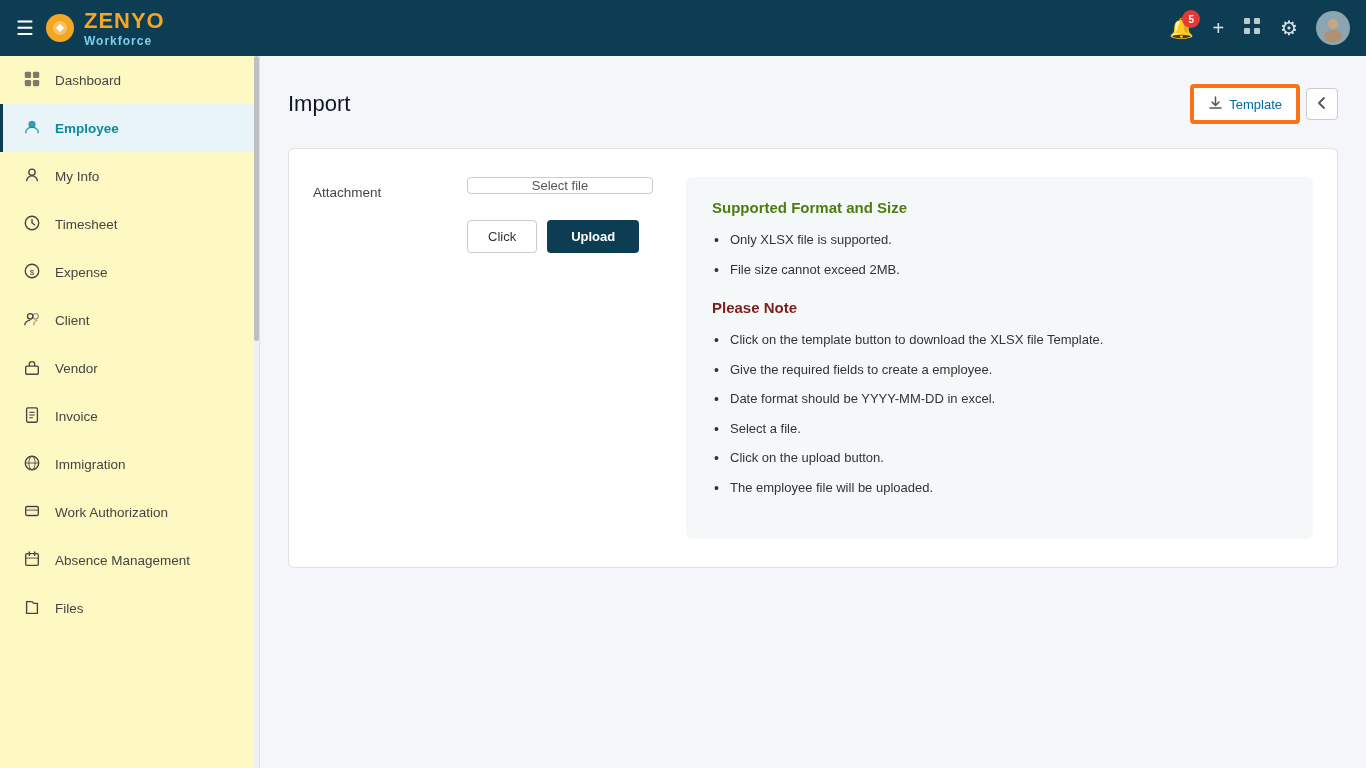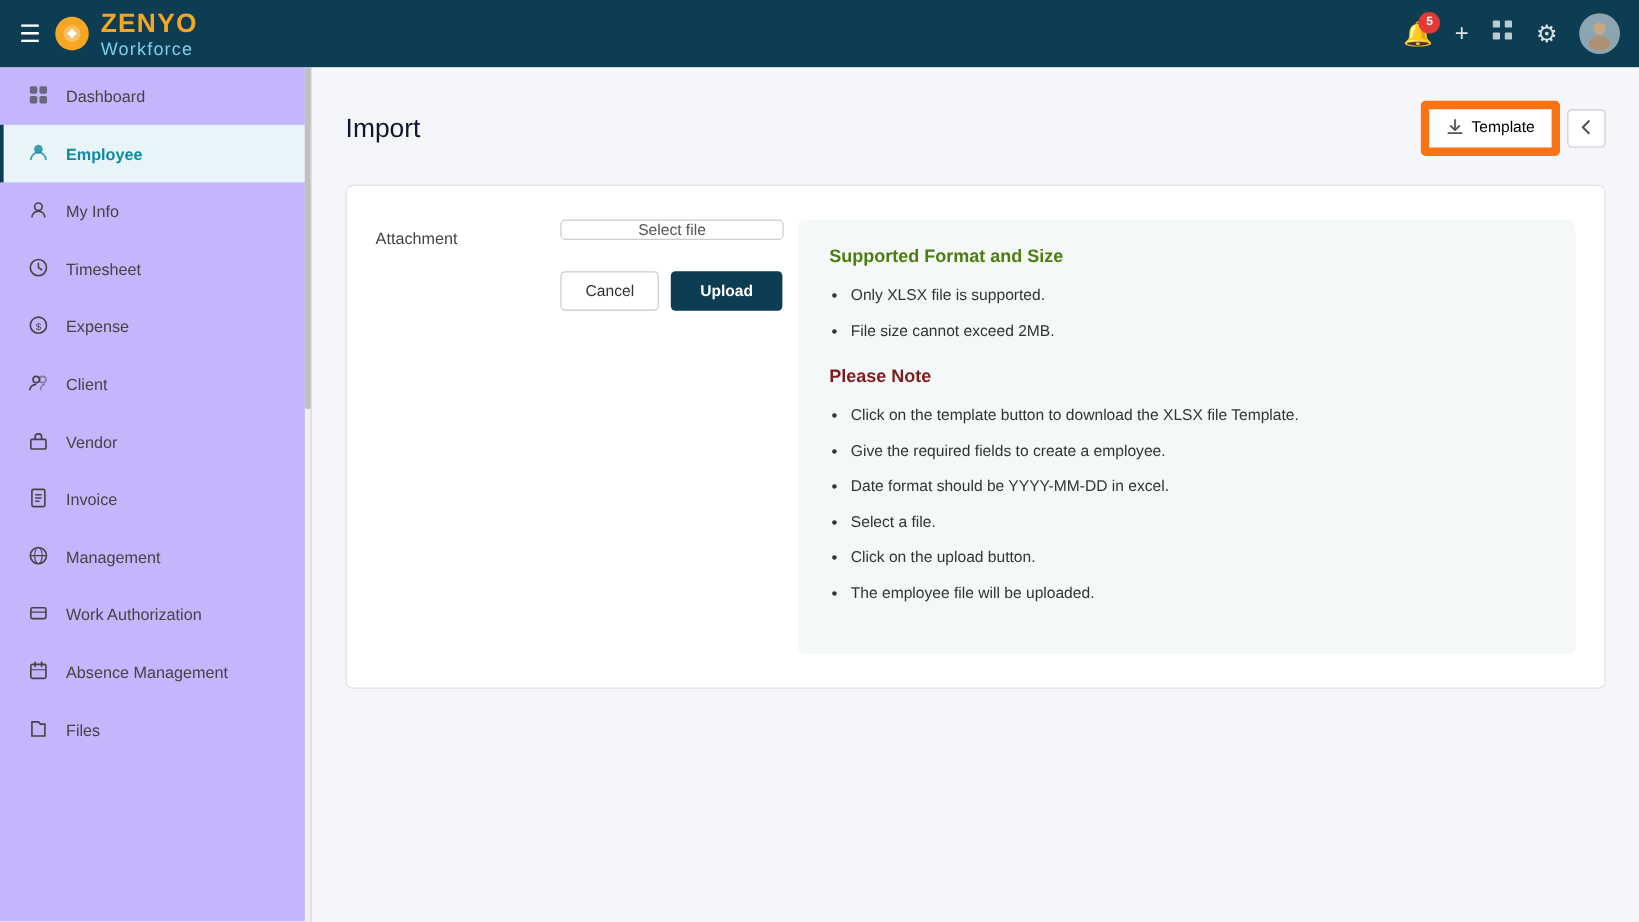--- a/index.html
+++ b/index.html
@@ -12,39 +12,39 @@
       display: flex;
       align-items: center;
       padding: 0 16px;
       flex-shrink: 0;
       position: relative;
       z-index: 10;
     }
     .topnav-hamburger { color: #fff; font-size: 20px; cursor: pointer; margin-right: 12px; }
     .logo-wrap { display: flex; align-items: center; gap: 4px; }
     .logo-zenyo { color: #f5a623; font-size: 22px; font-weight: 800; letter-spacing: 1px; margin-top: 24px; }
-    .logo-workforce { color: #7ecfea; font-size: 15px; font-weight: 400; display: block; letter-spacing: 1px; }
+    .logo-workforce { color: #7ecfea; font-size: 12px; font-weight: 700; display: block; letter-spacing: 1px; }
     .logo-icon { width: 28px; height: 28px; background: #f5a623; border-radius: 50%; display: flex; align-items: center; justify-content: center; margin-right: 6px; }
     .logo-icon svg { width: 16px; height: 16px; }
     .topnav-spacer { flex: 1; }
     .topnav-actions { display: flex; align-items: center; gap: 18px; }
     .bell-wrap { position: relative; cursor: pointer; }
     .bell-icon { color: #fff; font-size: 20px; }
     .bell-badge { position: absolute; top: -6px; right: -6px; background: #e53935; color: #fff; border-radius: 50%; width: 18px; height: 18px; font-size: 10px; display: flex; align-items: center; justify-content: center; font-weight: 700; }
     .topnav-icon { color: #fff; font-size: 20px; cursor: pointer; opacity: 0.85; }
     .avatar { width: 34px; height: 34px; border-radius: 50%; background: #8da5b0; overflow: hidden; cursor: pointer; display: flex; align-items: center; justify-content: center; }
     .avatar svg { width: 28px; height: 28px; }
 
     
     .layout { display: flex; flex: 1; overflow: hidden; }
 
     
     .sidebar {
       width: 260px;
-      background: #c4b5fd;
+      background: #fef9c3;
       border-right: 1px solid #e0e0e0;
       display: flex;
       flex-direction: column;
       overflow-y: auto;
       flex-shrink: 0;
       position: relative;
     }
     .sidebar::-webkit-scrollbar { width: 6px; }
     .sidebar::-webkit-scrollbar-thumb { background: #ccc; border-radius: 3px; }
     .sidebar-item {
@@ -95,29 +95,29 @@
     .page-header {
       display: flex;
       align-items: center;
       justify-content: space-between;
       margin-bottom: 24px;
     }
     .page-title { font-size: 22px; font-weight: 400; color: #0f172a; }
     .header-actions { display: flex; align-items: center; gap: 6px; }
     .template-btn {
       display: flex;
-      align-items: flex-start;
+      align-items: center;
       gap: 6px;
       padding: 7px 14px;
-      border: 7px solid #f97316;
+      border: 4px solid #f97316;
       background: #fff;
       border-radius: 4px;
       cursor: pointer;
       font-size: 13px;
-      color: #000000;
+      color: #0369a1;
     }
     .back-btn {
       width: 32px;
       height: 32px;
       border: 1px solid #ccc;
       background: #fff;
       border-radius: 4px;
       display: flex;
       align-items: center;
       justify-content: center;
@@ -222,21 +222,21 @@
     }
     .please-note-title {
       font-size: 15px;
       font-weight: 700;
       color: #7f1d1d;
       margin-bottom: 14px;
     }
 
     .content-flex {
       display: flex;
-      gap: 12px;
+      gap: 33px;
       align-items: flex-start;
     }
     .form-section { flex: 0 0 auto; min-width: 340px; }
   </style>
 </head>
 <body>
 
 <div class="topnav">
   <span class="topnav-hamburger">☰</span>
   <div class="logo-wrap">
@@ -358,21 +358,21 @@
       <span class="item-label">Invoice</span>
     </div>
     <div class="sidebar-item">
       <span class="item-icon">
         <svg viewBox="0 0 20 20" fill="none" width="18" height="18">
           <circle cx="10" cy="10" r="7.5" stroke="currentColor" stroke-width="1.5"></circle>
           <ellipse cx="10" cy="10" rx="3.5" ry="7.5" stroke="currentColor" stroke-width="1"></ellipse>
           <line x1="2.5" y1="10" x2="17.5" y2="10" stroke="currentColor" stroke-width="1"></line>
         </svg>
       </span>
-      <span class="item-label">Management</span>
+      <span class="item-label">Immigration</span>
     </div>
     <div class="sidebar-item">
       <span class="item-icon">
         <svg viewBox="0 0 20 20" fill="none" width="18" height="18">
           <rect x="3" y="5" width="14" height="10" rx="1.5" stroke="currentColor" stroke-width="1.5"></rect>
           <line x1="3" y1="9" x2="17" y2="9" stroke="currentColor" stroke-width="1"></line>
         </svg>
       </span>
       <span class="item-label">Work Authorization</span>
     </div>
@@ -428,21 +428,21 @@
       <div class="content-flex">
 
         <div class="form-section">
           <div class="form-row">
             <span class="form-label">Attachment</span>
             <div class="file-input-wrapper">
               <button class="file-select-btn">Select file</button>
             </div>
           </div>
           <div class="btn-row">
-            <button class="btn-cancel">Cancel</button>
+            <button class="btn-cancel">Click</button>
             <button class="btn-upload">Upload</button>
           </div>
         </div>
 
         <div class="info-panel">
           <div class="info-section-title">Supported Format and Size</div>
           <ul class="info-list">
             <li>Only XLSX file is supported.</li>
             <li>File size cannot exceed 2MB.</li>
           </ul>

